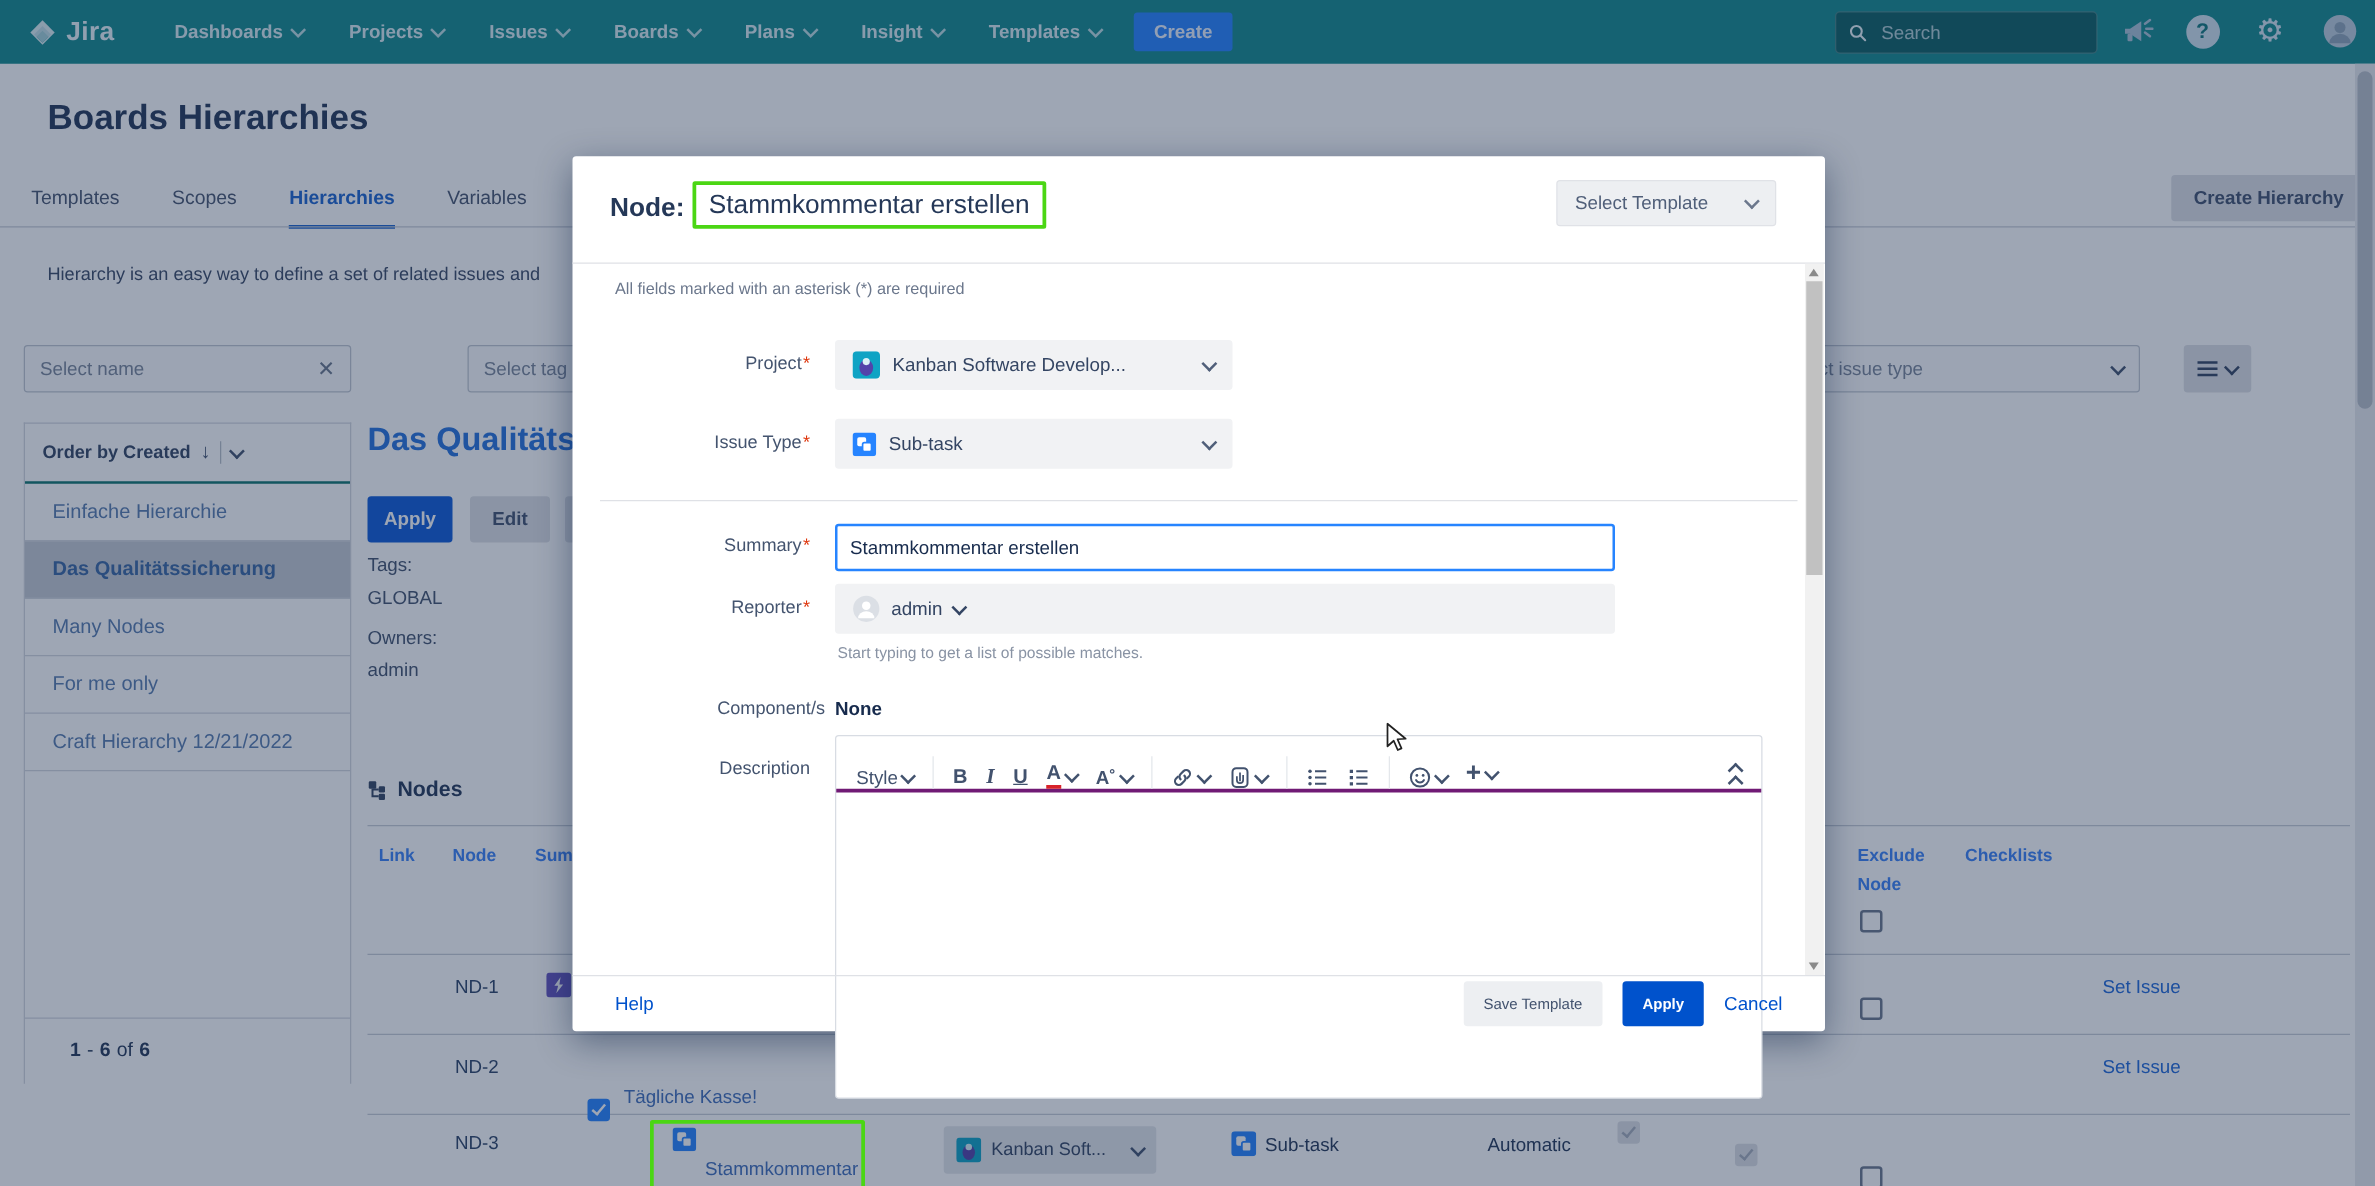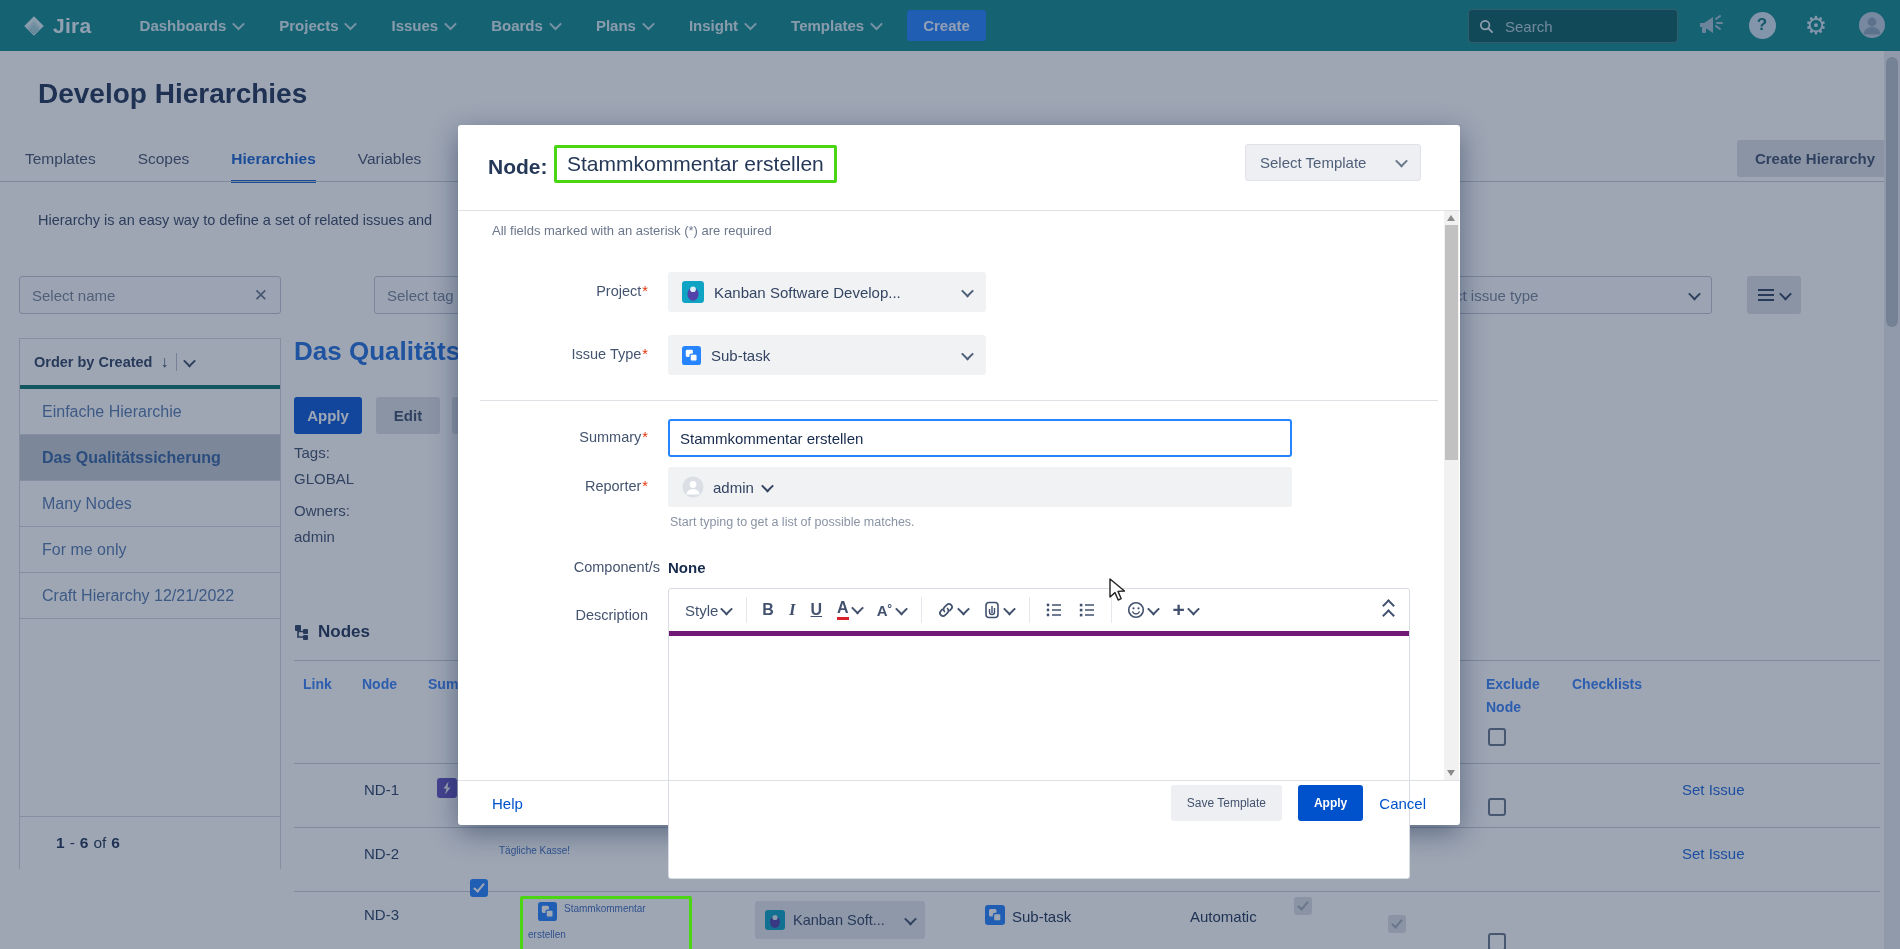--- a/index.html
+++ b/index.html
@@ -58,37 +58,37 @@
     box-sizing:border-box;display:flex;align-items:center;padding:0 12px;color:#7A869A;font-size:15px;}
   .menu-btn{position:absolute;left:1747px;top:276px;width:54px;height:38px;background:#DFE1E6;border-radius:3px;
     display:flex;align-items:center;justify-content:center;gap:7px;color:#344563;}
   .hamburger{display:inline-block;width:16px;height:2.4px;background:#344563;position:relative;}
   .hamburger::before,.hamburger::after{content:"";position:absolute;left:0;width:16px;height:2.4px;background:#344563;}
   .hamburger::before{top:-5px;} .hamburger::after{top:5px;}
 
   .side-panel{position:absolute;left:19px;top:338px;width:262px;border:1px solid #D4D8DF;border-bottom:none;
     box-sizing:border-box;background:transparent;}
   .side-head{height:46px;display:flex;align-items:center;padding:0 14px;gap:8px;
-    font-size:14.5px;font-weight:700;color:#344563;border-bottom:4px solid #0f766e;text-align:right;}
+    font-size:14.5px;font-weight:700;color:#344563;border-bottom:2px solid #0f766e;text-align:right;}
   .side-item{height:45px;display:flex;align-items:center;padding:0 22px;font-size:16px;color:#587CAF;
     border-bottom:1px solid #D4D8DF;}
   .side-item.selected{background:#C5CAD2;color:#3966A2;font-weight:700;}
   .side-empty{height:197px;border-bottom:1px solid #D4D8DF;}
   .side-pag{height:52px;display:flex;align-items:center;padding:0 36px;font-size:15.5px;color:#253858;gap:5px;}
   .side-pag b{font-weight:700;}
 
   .detail-heading{position:absolute;left:294px;top:336px;font-size:26px;font-weight:700;color:#2672DC;white-space:nowrap;}
   .tagrow{position:absolute;left:294px;font-size:15px;color:#44546F;}
 
   .nodes-title{position:absolute;left:294px;top:622px;display:flex;align-items:center;gap:8px;
     font-size:17px;font-weight:700;color:#253858;}
   .hline{position:absolute;height:1px;background:#C9CED6;}
   .colhead{position:absolute;font-size:14px;font-weight:600;color:#3b82f6;}
   .rowtxt{font-size:15px;color:#2E4468;}
-  .nodelink{color:#406EBB;font-size:10px;}
+  .nodelink{color:#406EBB;font-size:15px;margin-top:24px;}
   .setissue{color:#2169D9;font-size:15px;}
   .proj-dd{position:absolute;width:170px;height:38px;background:#E4E7EB;border-radius:3px;
     display:flex;align-items:center;gap:8px;padding:0 10px;box-sizing:border-box;color:#344563;font-size:14.5px;}
   .proj-dd .chev{margin-left:auto;color:#42526E;}
 
   
   .blanket{position:absolute;inset:0;background:rgba(23,43,77,.42);z-index:40;}
 
   
   .green-box{position:absolute;border:3px solid #4BD614;z-index:45;border-radius:2px;}
@@ -113,21 +113,21 @@
   .f-sel .chev{margin-left:auto;color:#505F79;}
   .f-input{position:absolute;left:210px;width:624px;height:38px;border:2px solid #2684FF;border-radius:3px;
     box-sizing:border-box;font-size:15px;color:#172B4D;padding:0 10px;outline:none;
     font-family:"Liberation Sans",sans-serif;background:#fff;}
   .f-reporter{position:absolute;left:210px;width:624px;height:40px;background:#F1F2F4;border-radius:3px;
     display:flex;align-items:center;gap:9px;padding:0 14px;box-sizing:border-box;font-size:15px;color:#344563;}
   .f-help{position:absolute;left:212px;top:390px;font-size:12.5px;color:#8993A4;}
   .f-none{position:absolute;left:210px;top:434px;font-size:15px;font-weight:700;color:#172B4D;}
   .editor{position:absolute;left:210px;top:463px;width:742px;height:291px;border:1px solid #D8DCE3;border-radius:3px;
     box-sizing:border-box;background:#fff;}
-  .ed-toolbar{height:42px;border-bottom:5px solid #701a75;display:flex;align-items:center;
+  .ed-toolbar{height:42px;border-bottom:3px solid #701a75;display:flex;align-items:flex-end;
     padding:0 16px;gap:15px;color:#42526E;}
   .ed-sep{width:1px;height:26px;background:#E4E7EB;}
   .ed-it{display:flex;align-items:center;gap:4px;font-size:15px;}
   .ed-b{font-weight:800;font-size:16px;}
   .ed-i{font-style:italic;font-family:"Liberation Serif",serif;font-size:17px;font-weight:700;}
   .ed-u{text-decoration:underline;font-weight:700;font-size:16px;}
   .ed-a{font-weight:700;font-size:16px;border-bottom:3px solid #D8232A;line-height:1.05;}
   .m-footer{position:absolute;left:0;top:655px;width:1002px;height:45px;border-top:1px solid #DFE1E6;
     display:flex;align-items:center;box-sizing:border-box;padding:0 34px;}
   .m-link{color:#0052CC;font-size:15px;}
@@ -213,21 +213,21 @@
     </div>
     <div class="nav-ic" style="left:1857px;">
       <svg width="28" height="28" viewBox="0 0 28 28">
         <circle cx="14" cy="14" r="13" fill="#BCCEDC"></circle>
         <circle cx="14" cy="11" r="4.4" fill="#8EA4B8"></circle>
         <path d="M5.5 23.5 a8.5 7.5 0 0 1 17 0 z" fill="#8EA4B8"></path>
       </svg>
     </div>
   </div>
 
-  <div class="page-title">Develop Hierarchies</div>
+  <div class="page-title">Boards Hierarchies</div>
 
   <div class="tabs">
     <span class="tab">Templates</span>
     <span class="tab">Scopes</span>
     <span class="tab active">Hierarchies</span>
     <span class="tab">Variables</span>
     <span class="tab">Tags</span>
   </div>
   <div class="tabs-divider"></div>
   <div class="btn gray create-hier">Create Hierarchy</div>

